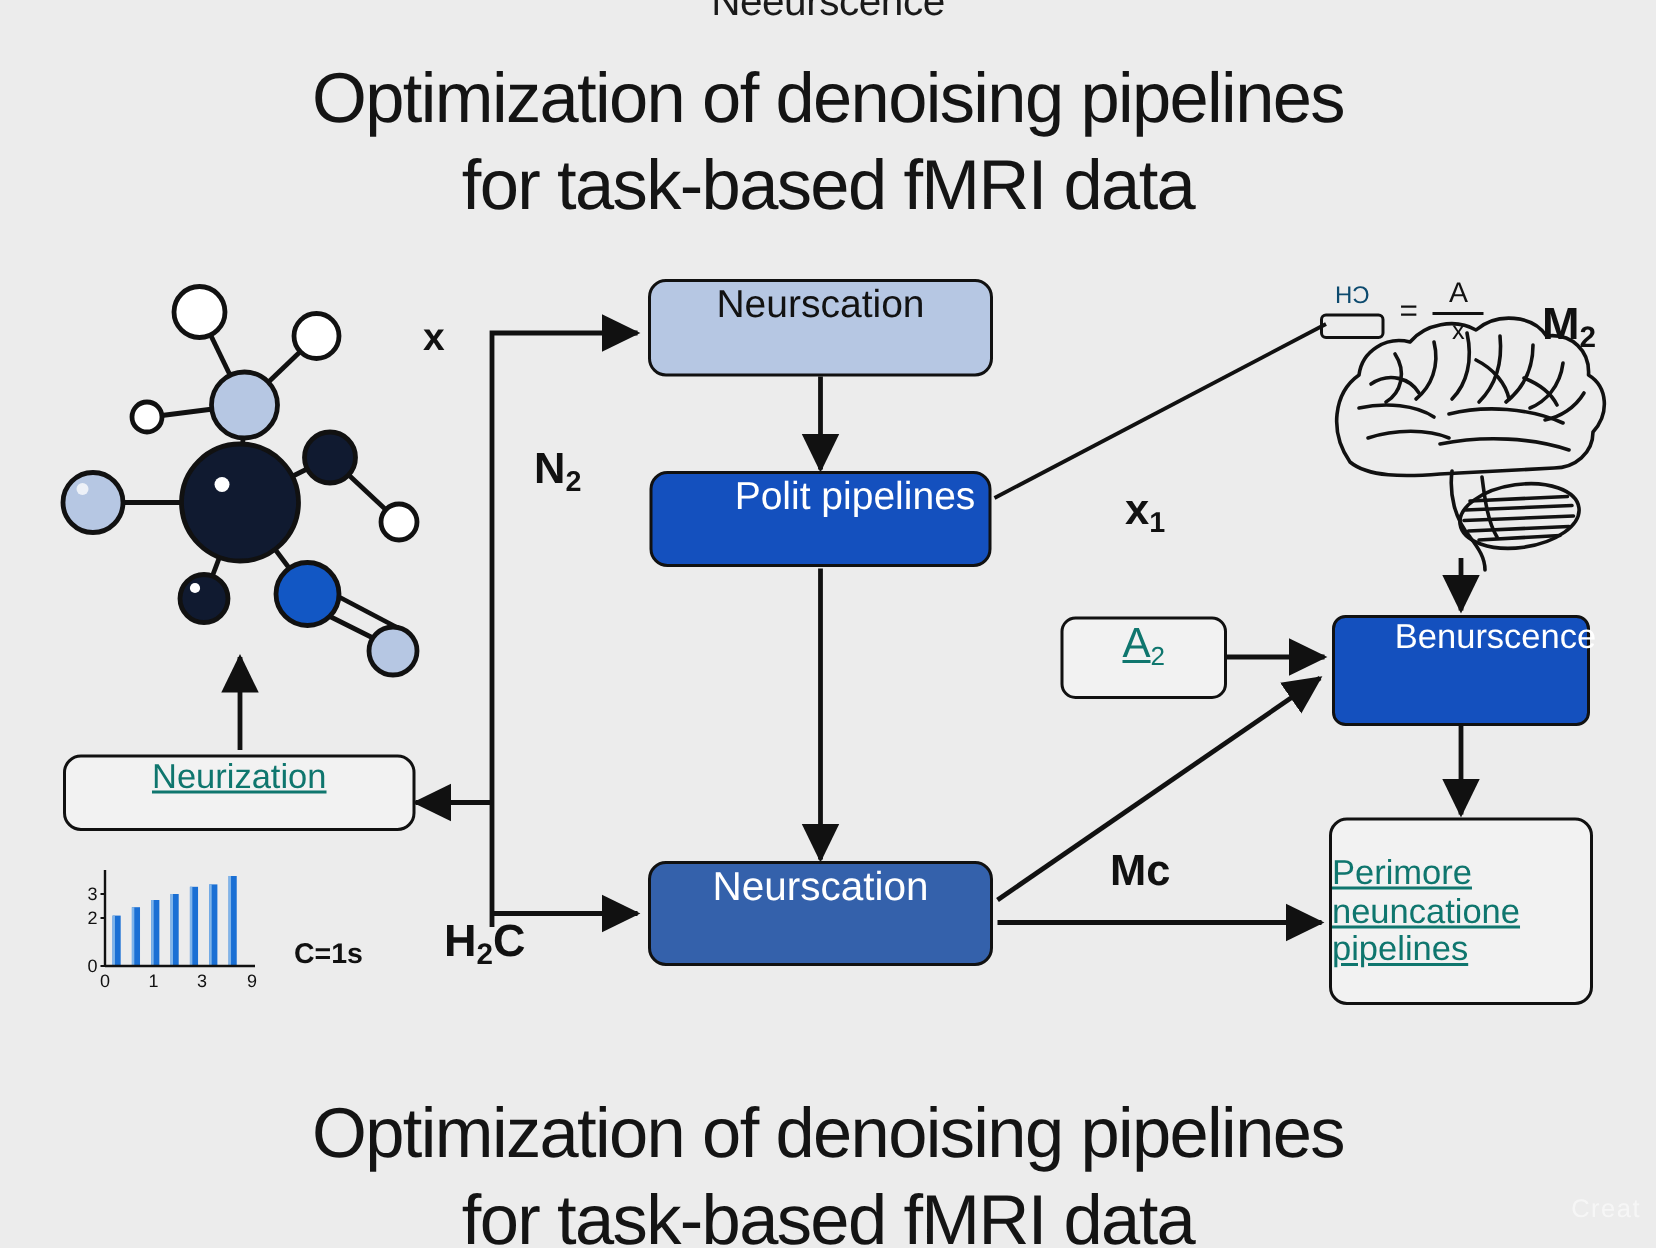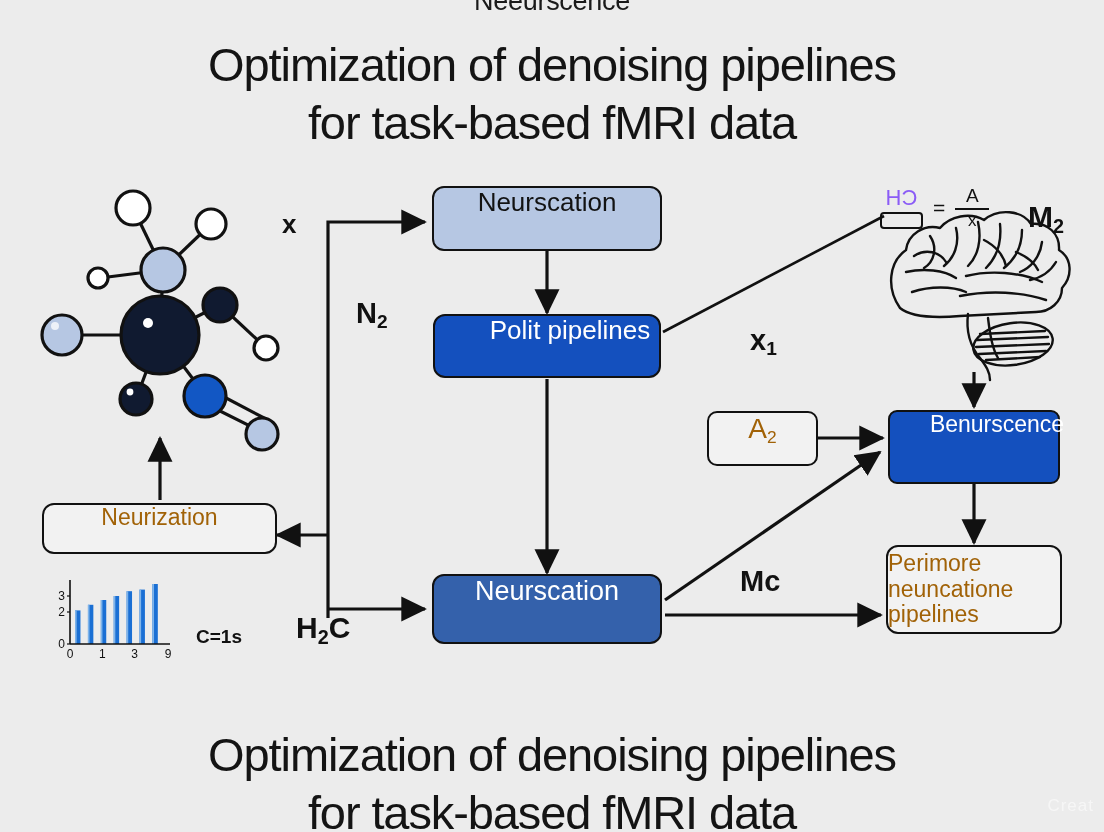--- a/index.html
+++ b/index.html
@@ -26,21 +26,21 @@
     text-align: center; font-size: 47px; line-height: 58px;
     color: #141414; letter-spacing: -1.1px;
   }
 
   
   .node {
     position: absolute; display: flex; align-items: flex-start; justify-content: center;
     border: 2.5px solid #111; border-radius: 12px;
     text-align: center; line-height: 1.12;
   }
-  .node.plain   { background: #f2f2f2; color: #a16207; }
+  .node.plain   { background: #f2f2f2; color: #0f766e; text-decoration: underline; }
   .node.lightbl { background: #b6c7e3; color: #121212; }
   .node.darkbl  { background: #1450be; color: #ffffff; padding-left: 46px; }
   .node.midbl   { background: #3461ab; color: #ffffff; }
 
   
   .lbl { position: absolute; color: #111; font-weight: 700; }
   .lbl sub { font-size: 0.66em; vertical-align: -0.28em; font-weight: 700; }
 
   
   svg.ov { position: absolute; left: 0; top: 0; width: 1104px; height: 832px;
@@ -180,21 +180,21 @@
   <div class="node plain" style="left:707px; top:411px; width:111px; height:55px; font-size:28px; border-radius:10px;">
     <span>
       <span>A</span><sub style="font-size:0.62em; vertical-align:-0.3em;">2</sub>
     </span>
   </div>
 
   <div class="node darkbl" style="left:888px; top:410px; width:172px; height:74px; font-size:23px; border-radius:9px;">
     <span>Benurscence</span>
   </div>
 
-  <div class="node plain" style="left:886px; top:545px; width:176px; height:89px; font-size:23px; flex-direction:column;">
+  <div class="node plain" style="left:886px; top:545px; width:176px; height:125px; font-size:23px; flex-direction:column;">
     <span>Perimore</span>
     <span>neuncatione</span>
     <span>pipelines</span>
   </div>
 
   <div class="lbl" style="left:282px; top:209px; font-size:26px;">x</div>
 
   <div class="lbl" style="left:356px; top:297px; font-size:29px;">
     <span>N</span><sub>2</sub>
   </div>
@@ -210,21 +210,21 @@
   </div>
 
   <div class="lbl" style="left:196px; top:626px; font-size:19px;">C=1s</div>
 
   <div class="lbl" style="left:1028px; top:200px; font-size:30px;text-align:center;">
     <span>M</span><sub>2</sub>
   </div>
 
   <div style="position:absolute; left:880px; top:186px; display:flex; align-items:center; gap:10px;">
     <div style="display:flex; flex-direction:column; align-items:center;">
-      <span style="font-size:22px; color:#8b5cf6; line-height:1;">HƆ</span>
+      <span style="font-size:16px; color:#0c4a6e; line-height:1;">HƆ</span>
       <span style="display:block; width:43px; height:17px; border:2.4px solid #111; border-radius:4px; margin-top:3px;"></span>
     </div>
     <span style="font-size:21px; color:#111;">=</span>
     <div style="display:flex; flex-direction:column; align-items:center; line-height:1.05;">
       <span style="font-size:19px; color:#111;">A</span>
       <span style="display:block; width:34px; height:0; border-top:2.2px solid #111; margin:2px 0;"></span>
       <span style="font-size:17px; color:#111;">x</span>
     </div>
   </div>
 

